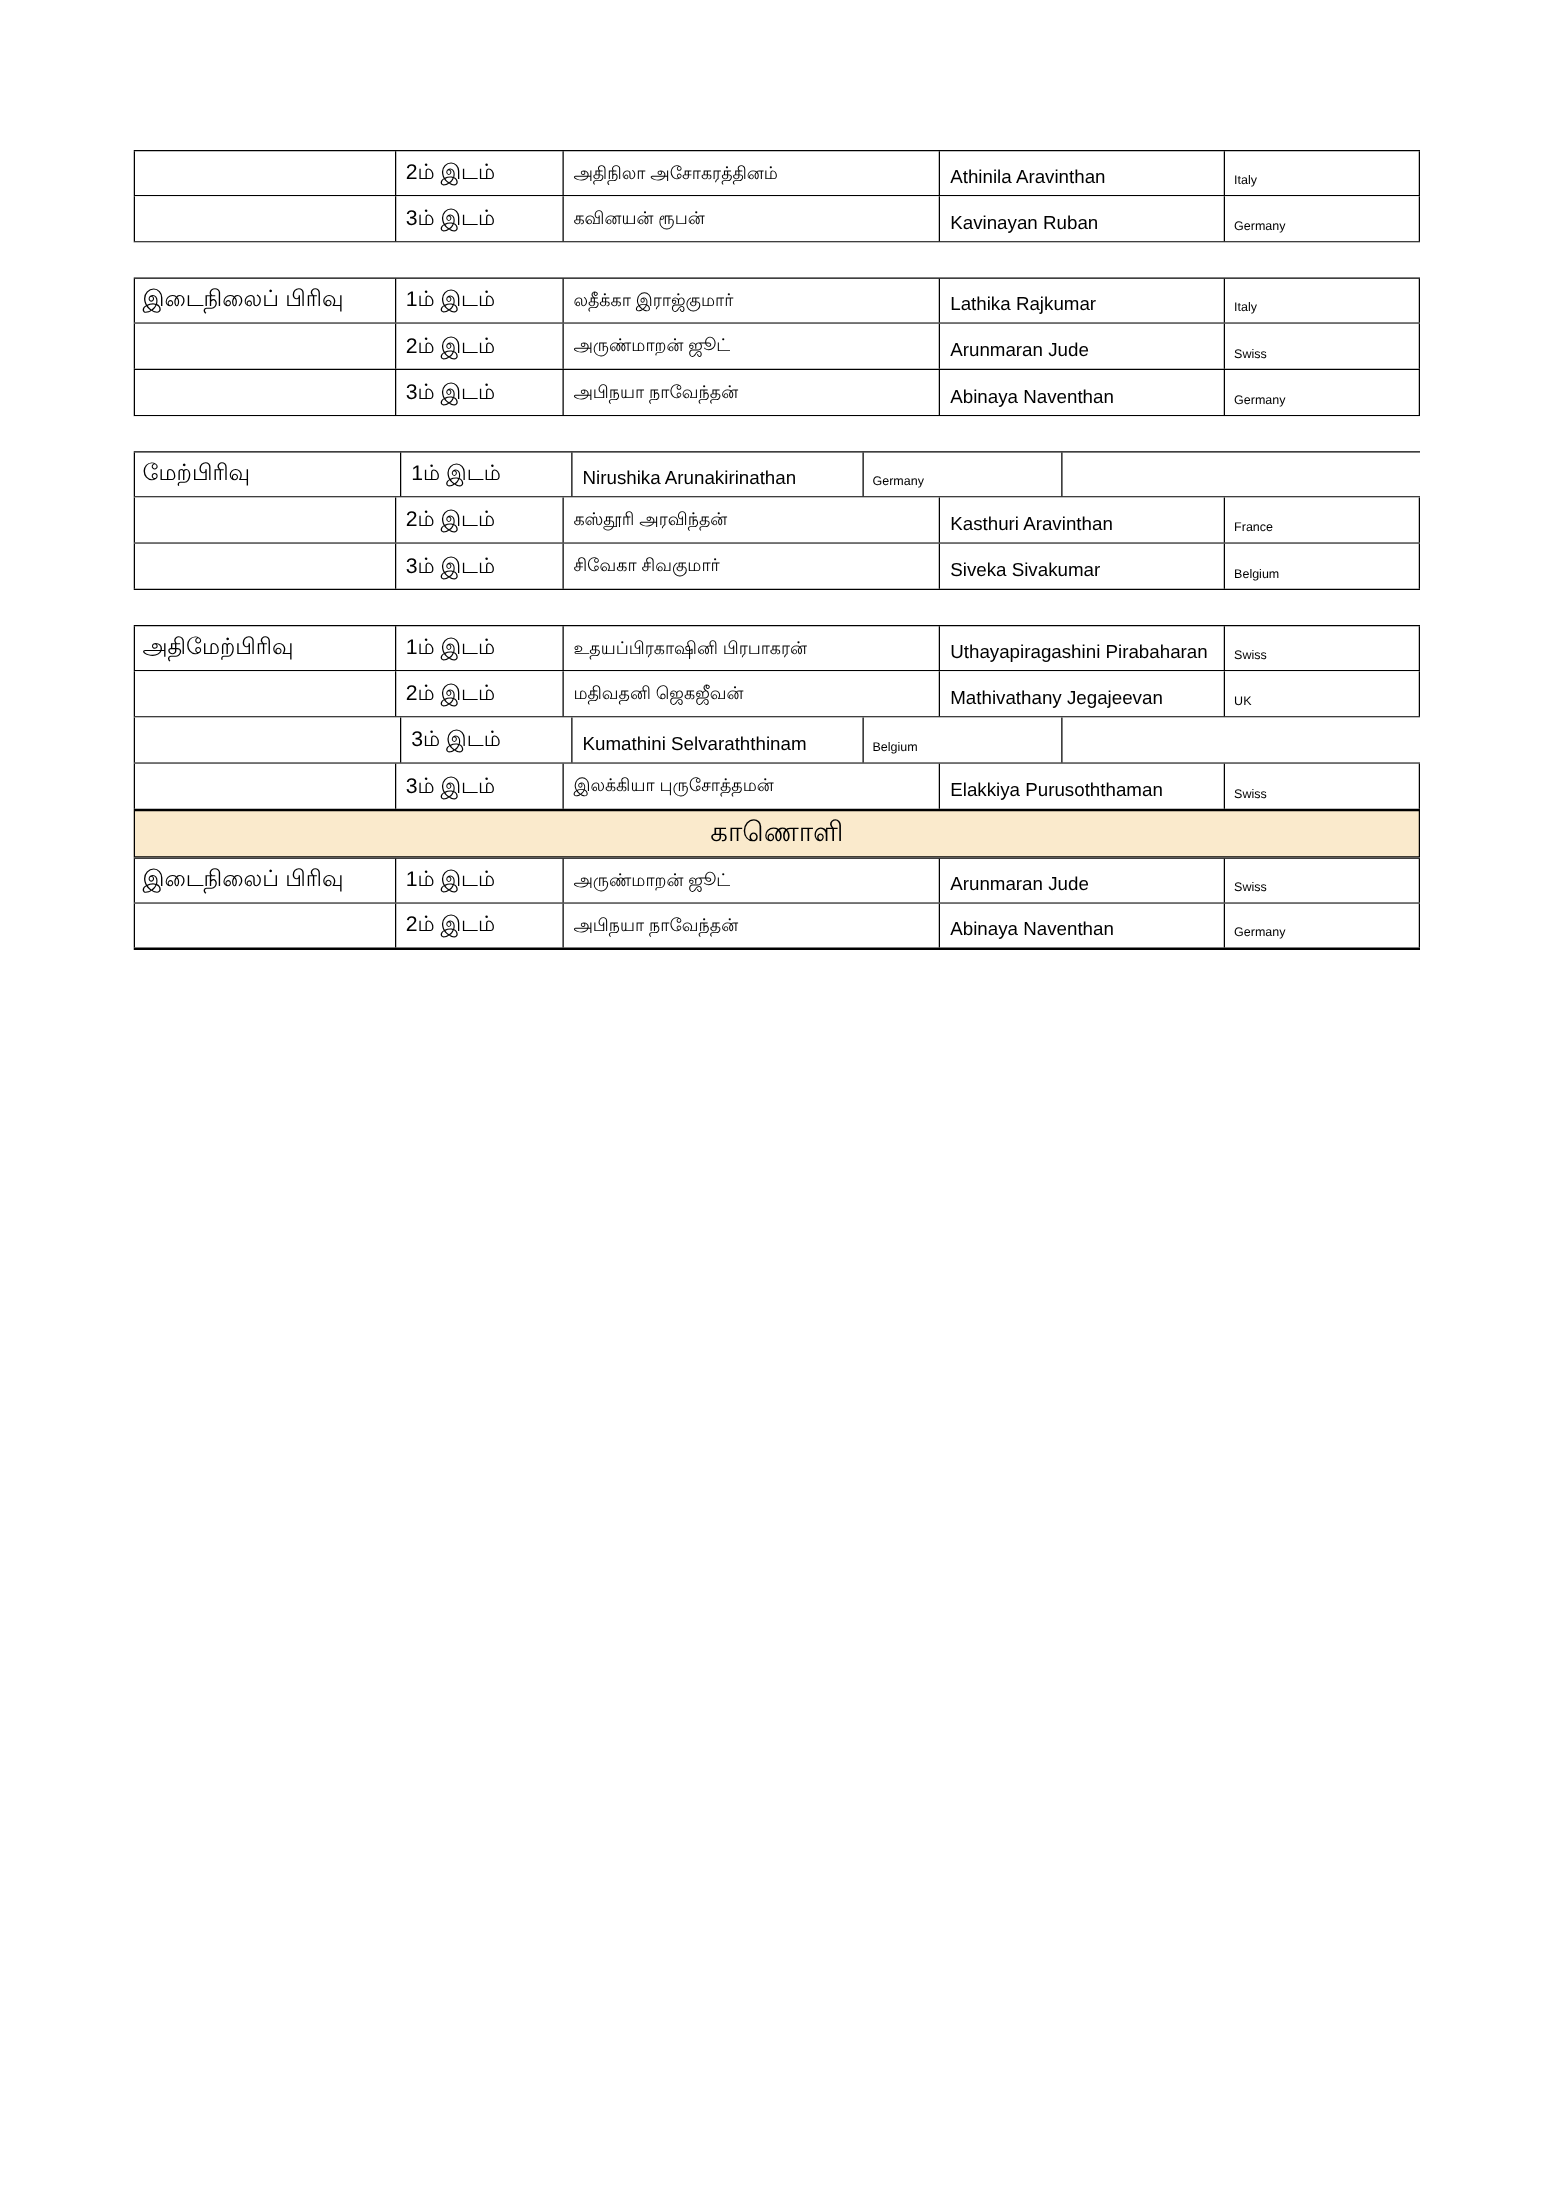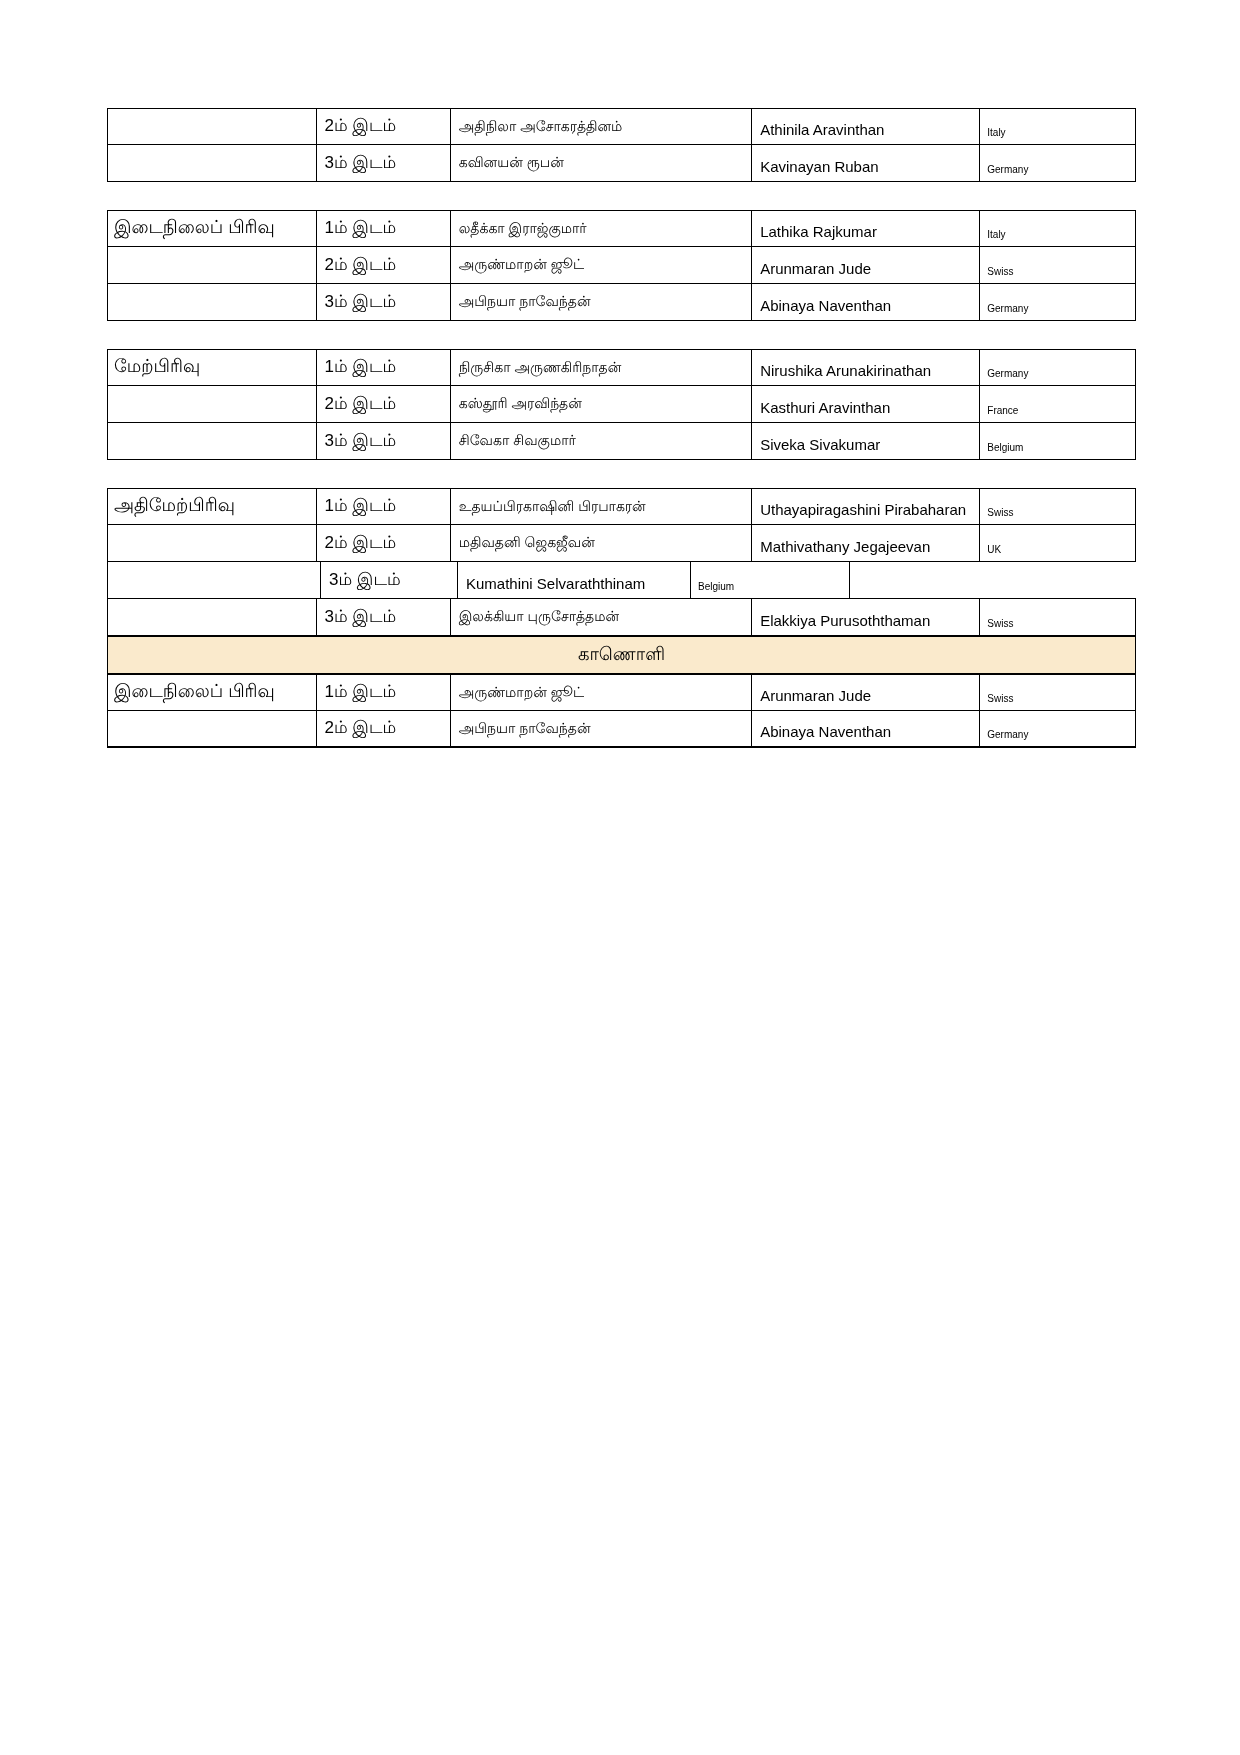--- a/index.html
+++ b/index.html
@@ -12,21 +12,21 @@
   .page {
     position: relative;
     width: 1240px;
     height: 1755px;
     background: #ffffff;
     overflow: hidden;
   }
   .results-table {
     position: absolute;
     left: 107px;
-    top: 108px;
+    top: 120px;
     width: 1029px;
   }
   .row {
     display: flex;
     box-sizing: border-box;
     height: 37px;
     border-bottom: 1px solid var(--border-color, #000);
     background: #ffffff;
   }
   .row.block-start {
@@ -86,21 +86,21 @@
     background: #ffffff;
   }
   .banner-row {
     box-sizing: border-box;
     height: 38px;
     border: 1px solid var(--border-color, #000);
     background: var(--banner-bg, #FAEACC);
     display: flex;
     align-items: center;
     justify-content: center;
-    font-size: 18px;
+    font-size: 22px;
   }
 </style>
 </head>
 <body>
 
 <div class="page">
   <div class="results-table" id="results-table">
   <div class="row block-start">
     <div class="cell c-section"></div>
     <div class="cell c-rank">2ம் இடம்</div>
@@ -141,21 +141,20 @@
     <div class="cell c-tamil">அபிநயா நாவேந்தன்</div>
     <div class="cell c-english">Abinaya Naventhan</div>
     <div class="cell c-country">Germany</div>
   </div>
 
   <div class="spacer-row"></div>
 
   <div class="row block-start">
     <div class="cell c-section">மேற்பிரிவு</div>
     <div class="cell c-rank">1ம் இடம்</div>
-    <div class="cell c-tamil">நிருசிகா அருணகிரிநாதன்</div>
     <div class="cell c-english">Nirushika Arunakirinathan</div>
     <div class="cell c-country">Germany</div>
   </div>
 
   <div class="row">
     <div class="cell c-section"></div>
     <div class="cell c-rank">2ம் இடம்</div>
     <div class="cell c-tamil">கஸ்தூரி அரவிந்தன்</div>
     <div class="cell c-english">Kasthuri Aravinthan</div>
     <div class="cell c-country">France</div>

